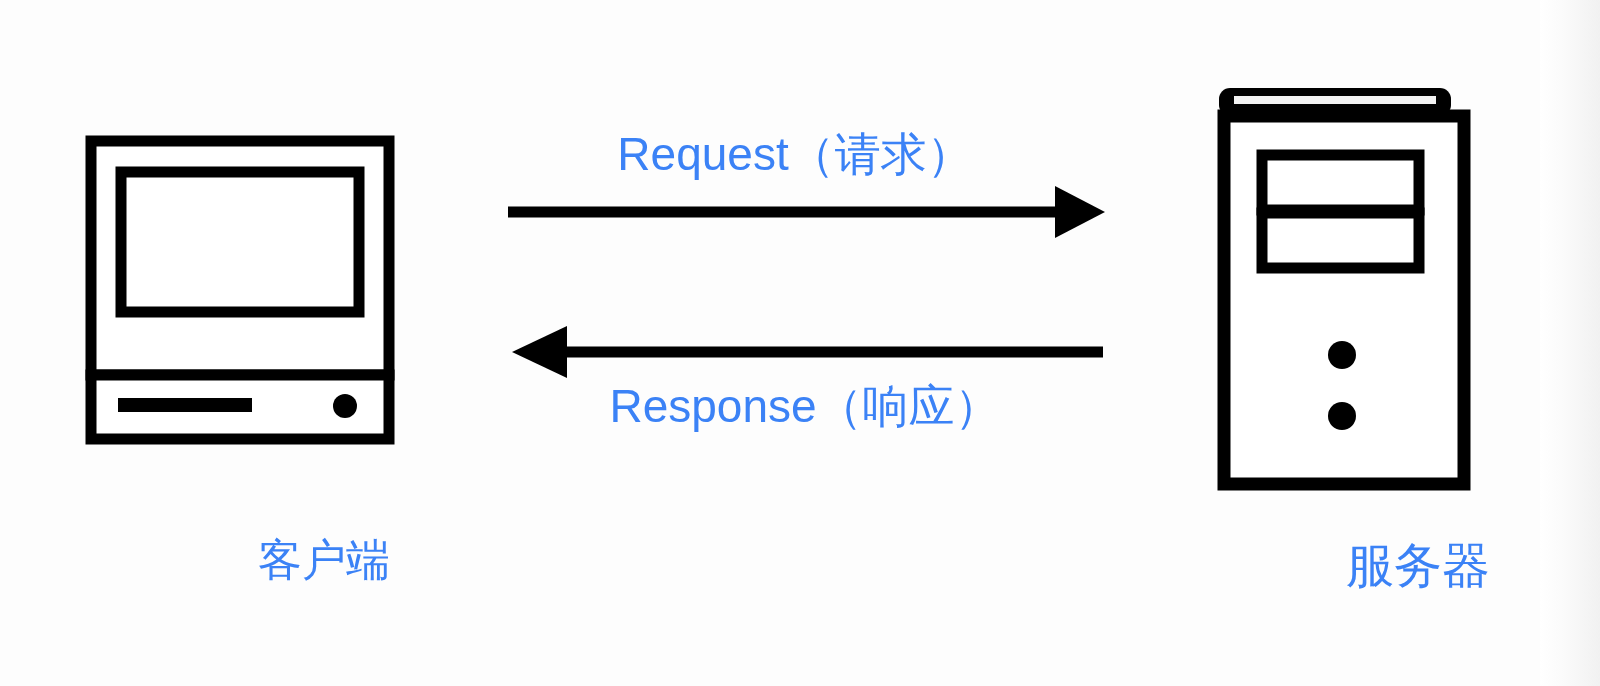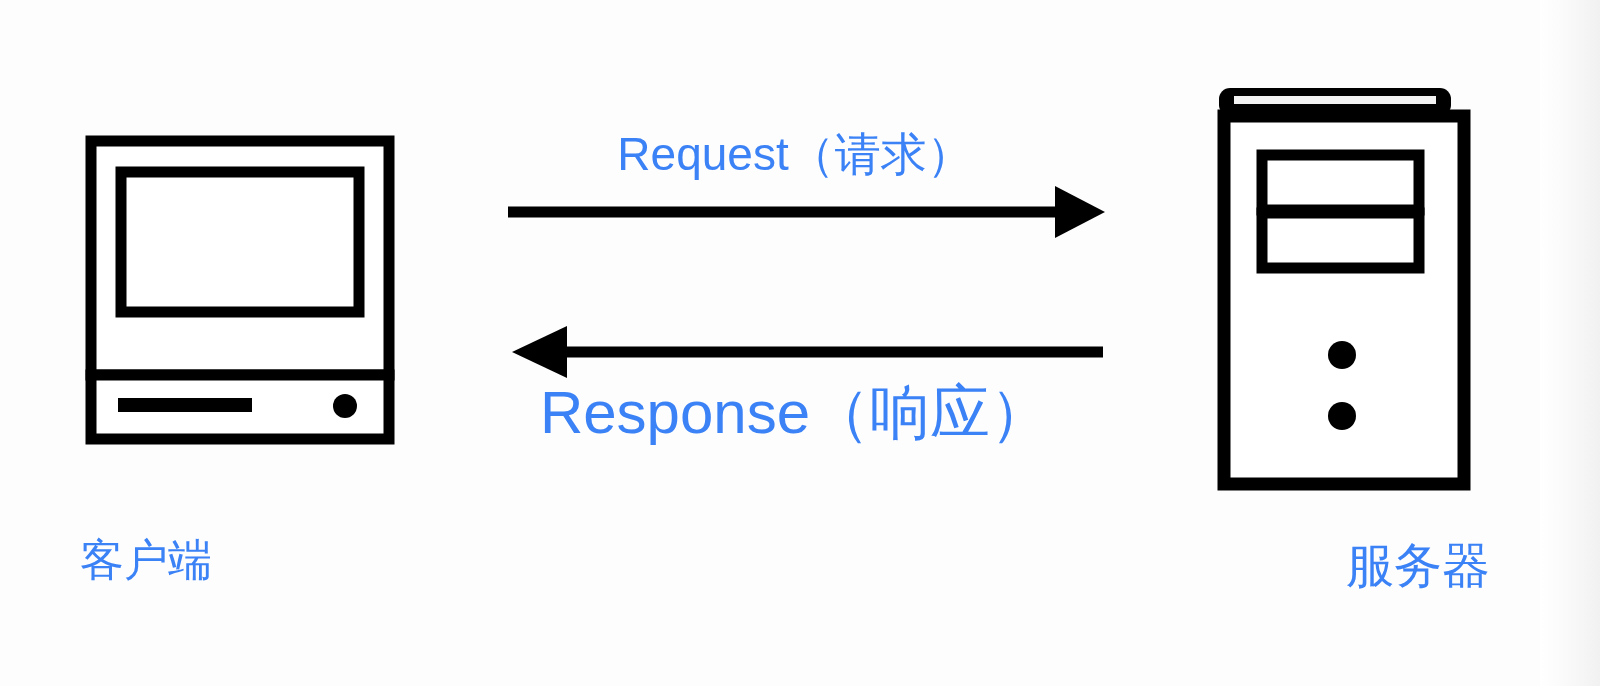--- a/index.html
+++ b/index.html
@@ -45,31 +45,31 @@
     left: 0;
     top: 128;
     width: 1130px;
     text-align: center;
     font-size: 46px;
     left: 480px;
     width: 630px;
     top: 131px;
   }
   #response-label {
-    left: 480px;
+    left: 490px;
     width: 630px;
     top: 383px;
     text-align: center;
-    font-size: 60px;
+    font-size: 46px;
   }
   #client-label {
     left: 80px;
     width: 310px;
     top: 538px;
-    text-align: left;
+    text-align: right;
     font-size: 44px;
   }
   #server-label {
     left: 1190px;
     width: 300px;
     top: 542px;
     text-align: right;
     font-size: 48px;
   }
 </style>

